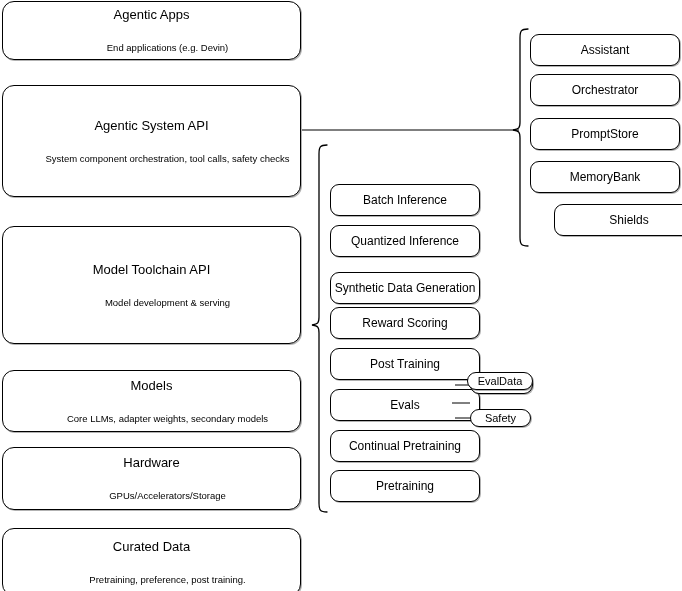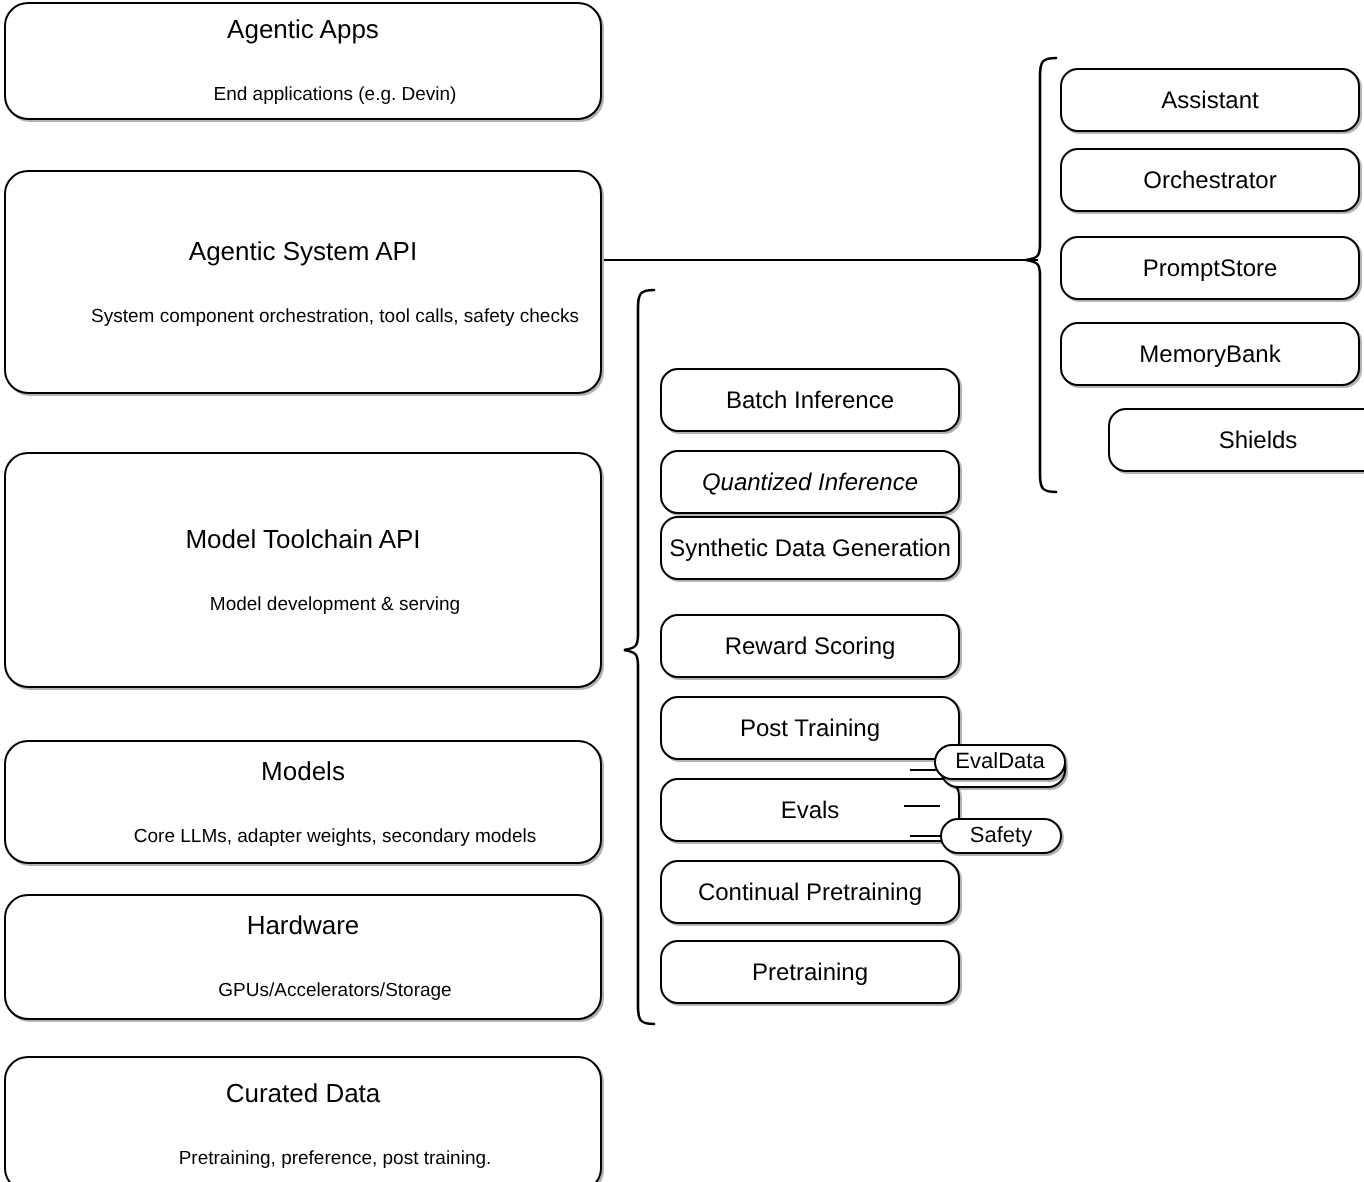--- a/index.html
+++ b/index.html
@@ -157,24 +157,24 @@
   </div>
 
   <div class="rbox layer" style="top:528px; height:68px;">
     <div class="title">Curated Data</div>
     <div class="subtitle">Pretraining, preference, post training.</div>
   </div>
 
   <div class="rbox pill" style="top:184px;">
     <span>Batch Inference</span>
   </div>
-  <div class="rbox pill" style="top:225px;font-style:italic;">
+  <div class="rbox pill" style="top:225px;">
     <span>Quantized Inference</span>
   </div>
-  <div class="rbox pill" style="top:258px;">
+  <div class="rbox pill" style="top:272px;">
     <span>Synthetic Data Generation</span>
   </div>
   <div class="rbox pill" style="top:307px;">
     <span>Reward Scoring</span>
   </div>
   <div class="rbox pill" style="top:348px;">
     <span>Post Training</span>
   </div>
   <div class="rbox pill" style="top:389px;">
     <span>Evals</span>

